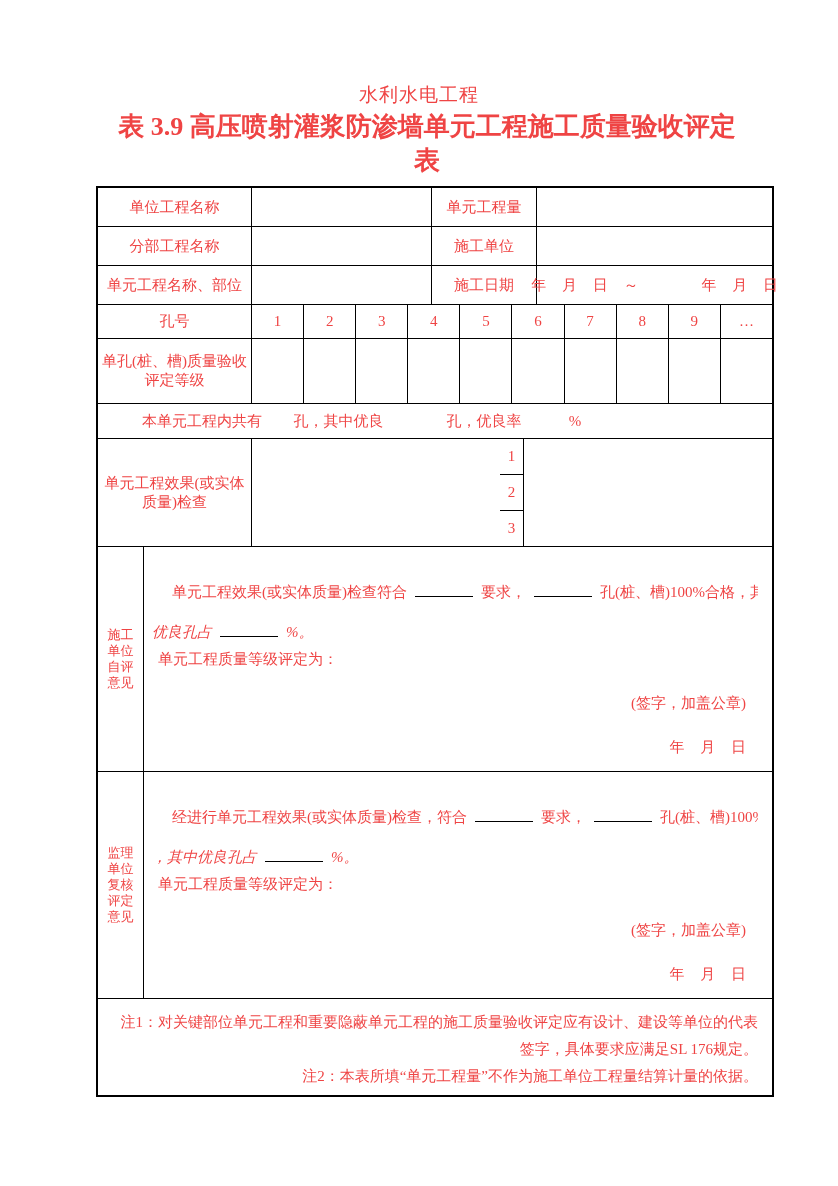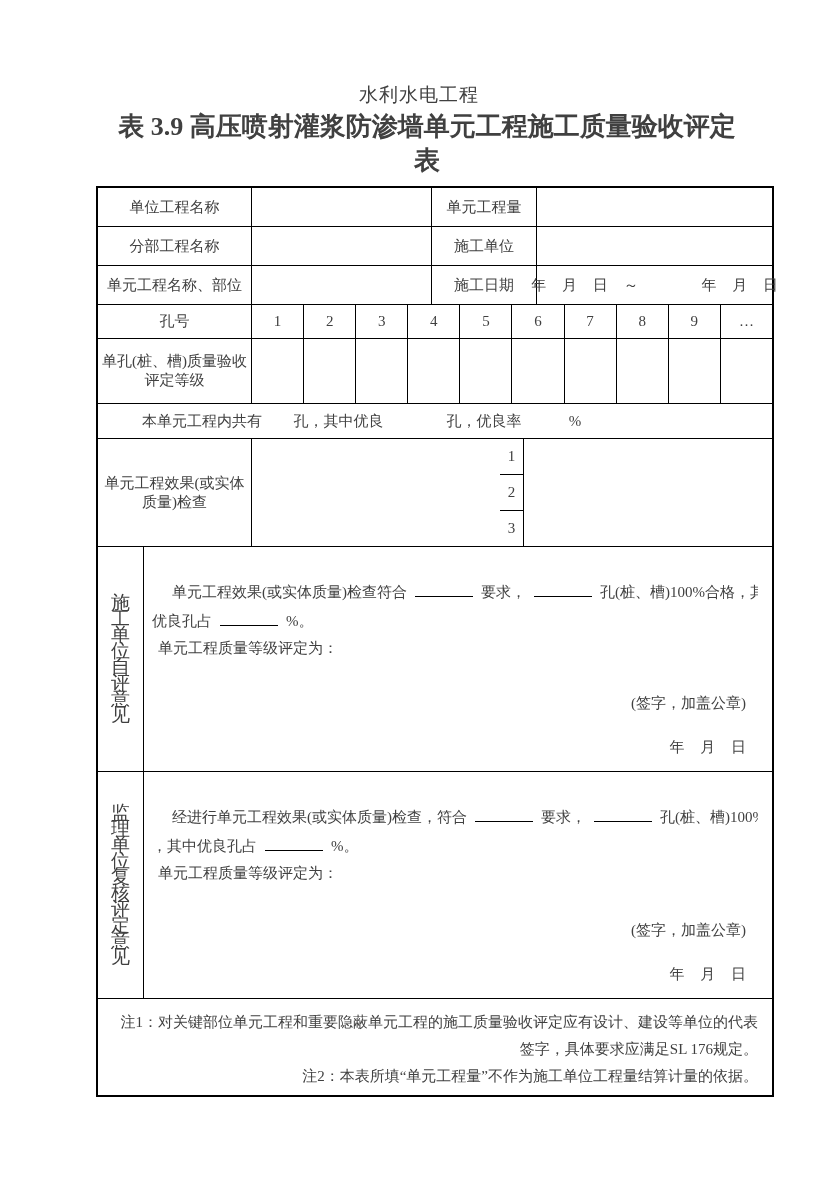--- a/index.html
+++ b/index.html
@@ -1,17 +1,17 @@
 <!DOCTYPE html>
 <html><head>
 <meta charset="utf-8">
 <style>
   html,body{margin:0;padding:0;background:#fff;}
   .page{position:relative;width:838px;height:1186px;background:#fff;overflow:hidden;
-        font-family:"Liberation Serif","DejaVu Serif",serif;color:#404040;}
+        font-family:"Liberation Serif","DejaVu Serif",serif;color:#ef4444;}
   .subtitle{position:absolute;top:82px;left:0;width:100%;text-align:center;font-size:19px;letter-spacing:1px;}
   .title{position:absolute;top:110px;left:8px;width:100%;text-align:center;font-size:26px;font-weight:bold;line-height:34px;}
   .tbl{position:absolute;left:96px;top:186px;width:678px;border:2px solid #000;box-sizing:border-box;font-size:15px;background:#fff;}
   .row{display:flex;border-bottom:1px solid #000;box-sizing:border-box;}
   .row:last-child{border-bottom:none;}
   .cell{border-right:1px solid #000;box-sizing:border-box;display:flex;align-items:center;justify-content:center;text-align:center;min-width:0;}
   .cell:last-child{border-right:none;}
   .h39{height:39px}.h34{height:34px}.h65{height:65px}.h35{height:35px}.h108{height:108px}
   .h225{height:225px}.h227{height:227px}.h96{height:96px}
   .w154{flex:0 0 154px;width:154px}
@@ -21,25 +21,25 @@
   .holecol{flex:1 1 0}
   .pad-label{padding:0 4px;line-height:19px;}
   .wsp{white-space:pre;word-spacing:12px;}
   .srow{justify-content:flex-start;text-align:left;padding-left:44px;}
   .ecol{flex:1 1 auto;display:flex;flex-direction:column;border-right:none;}
   .esub{display:flex;flex:1 1 0;border-bottom:1px solid #000;box-sizing:border-box;}
   .esub:last-child{border-bottom:none;}
   .enum{flex:0 0 24px;width:24px;border-right:1px solid #000;display:flex;align-items:center;justify-content:center;box-sizing:border-box;}
   .eval{flex:1 1 auto;}
   .vlabel{flex:0 0 46px;width:46px;}
-  .vlabel .vtext{display:block;width:27px;font-size:19px;line-height:16px;word-break:break-all;text-align:center;}
+  .vlabel .vtext{display:block;width:27px;font-size:13px;line-height:16px;word-break:break-all;text-align:center;}
   .opbody{flex:1 1 auto;display:block;position:relative;text-align:left;padding:0 14px 0 6px;}
   .oline{white-space:nowrap;overflow:hidden;}
   .l1{margin-top:34px;padding-left:22px;}
-  .l2{margin-top:8px;padding-left:2px;}
+  .l2{margin-top:19px;padding-left:2px;font-style:italic;}
   .l3{margin-top:8px;padding-left:8px;}
   .blank{display:inline-block;width:58px;height:15px;border-bottom:1px solid #000;margin:0 8px;vertical-align:baseline;}
   .sign{position:absolute;right:26px;bottom:58px;white-space:pre;}
   .sdate{position:absolute;right:26px;bottom:14px;margin-top:8px;}
   .notesbody{display:block;text-align:right;padding:10px 14px;line-height:27px;word-break:break-all;}
 </style>
 </head>
 <body>
 
 <div class="page">

